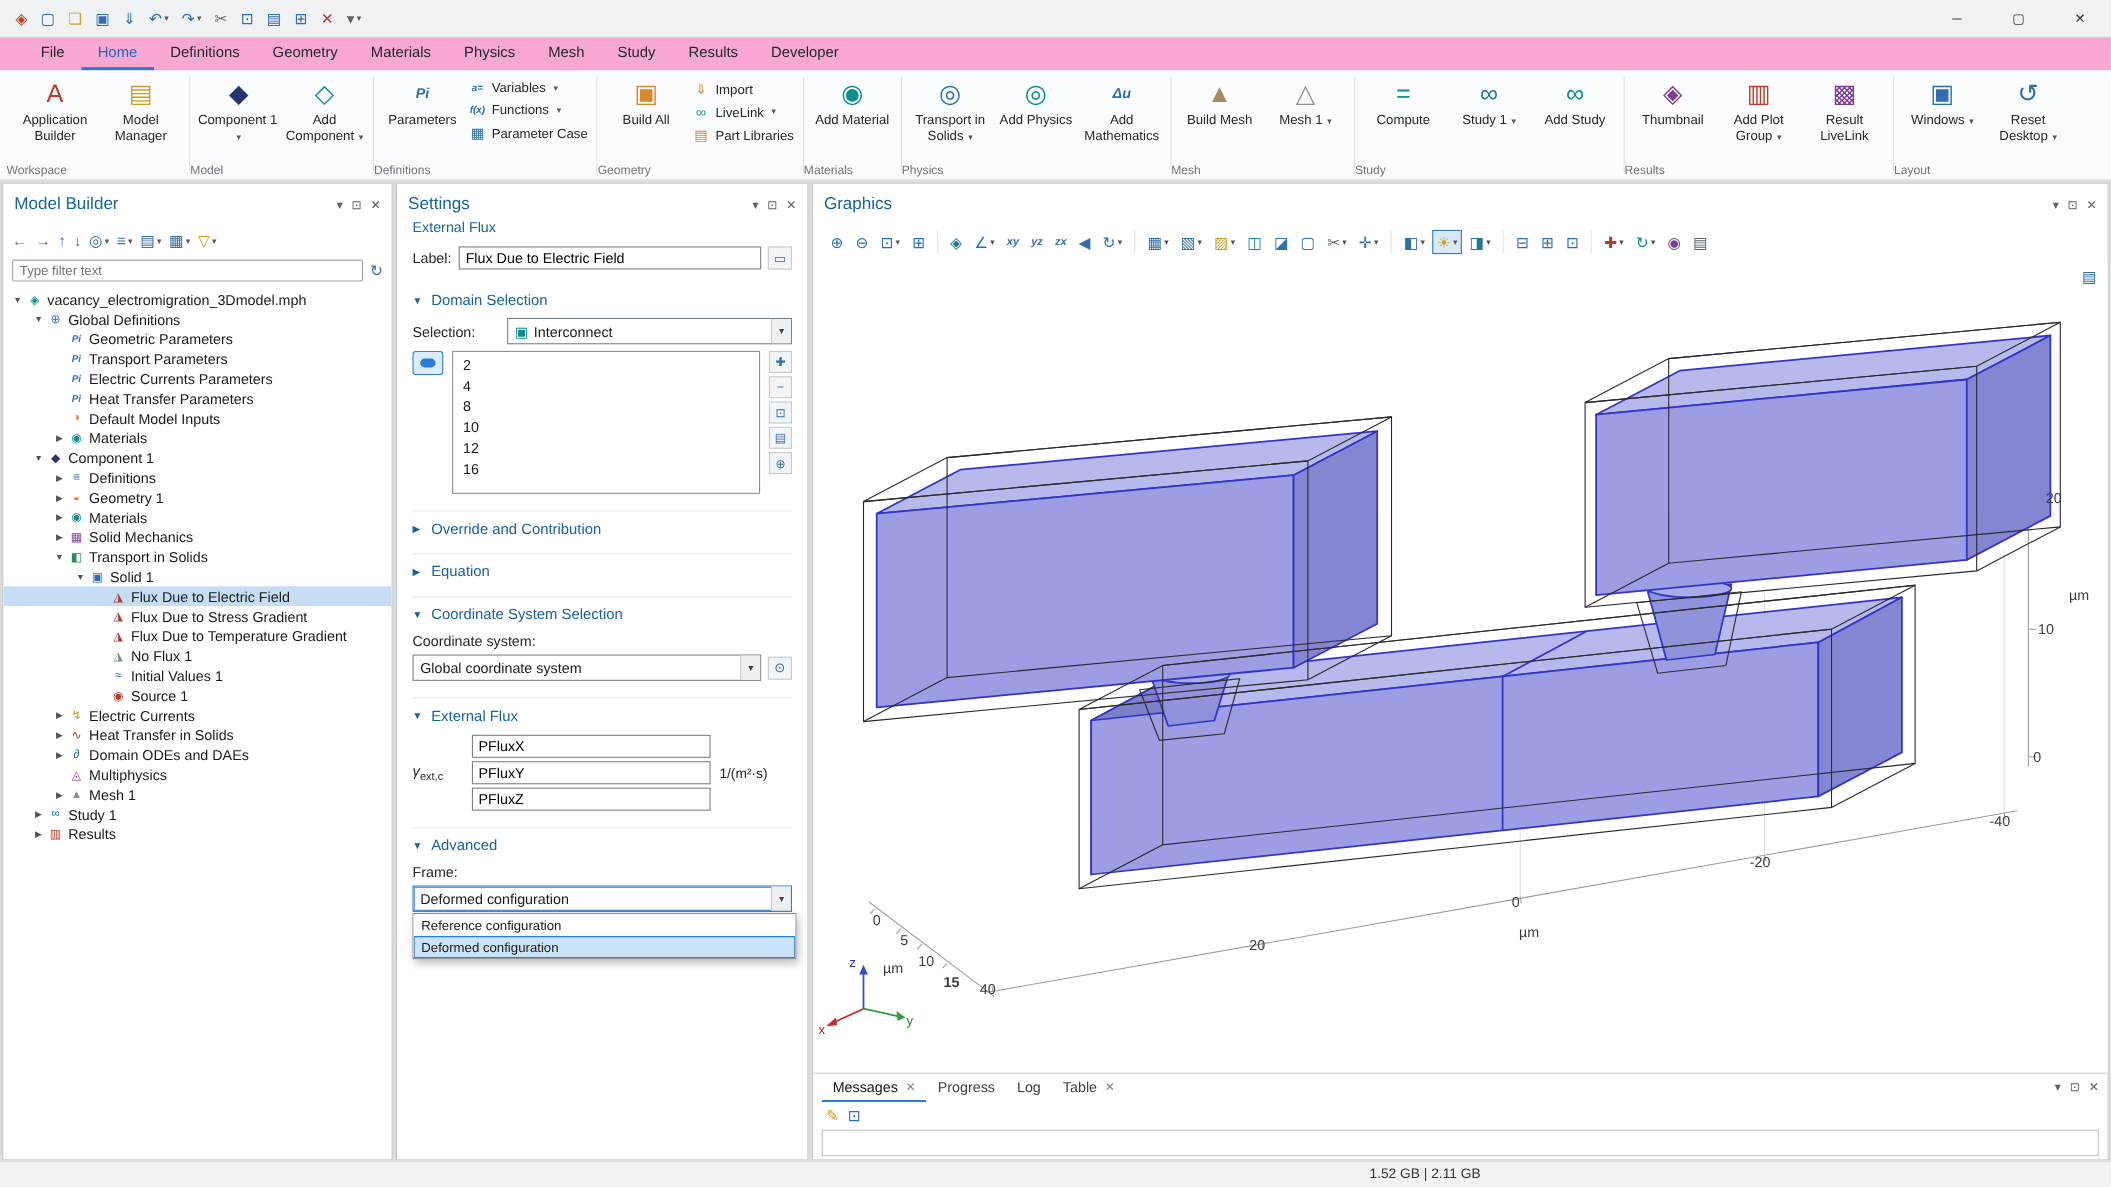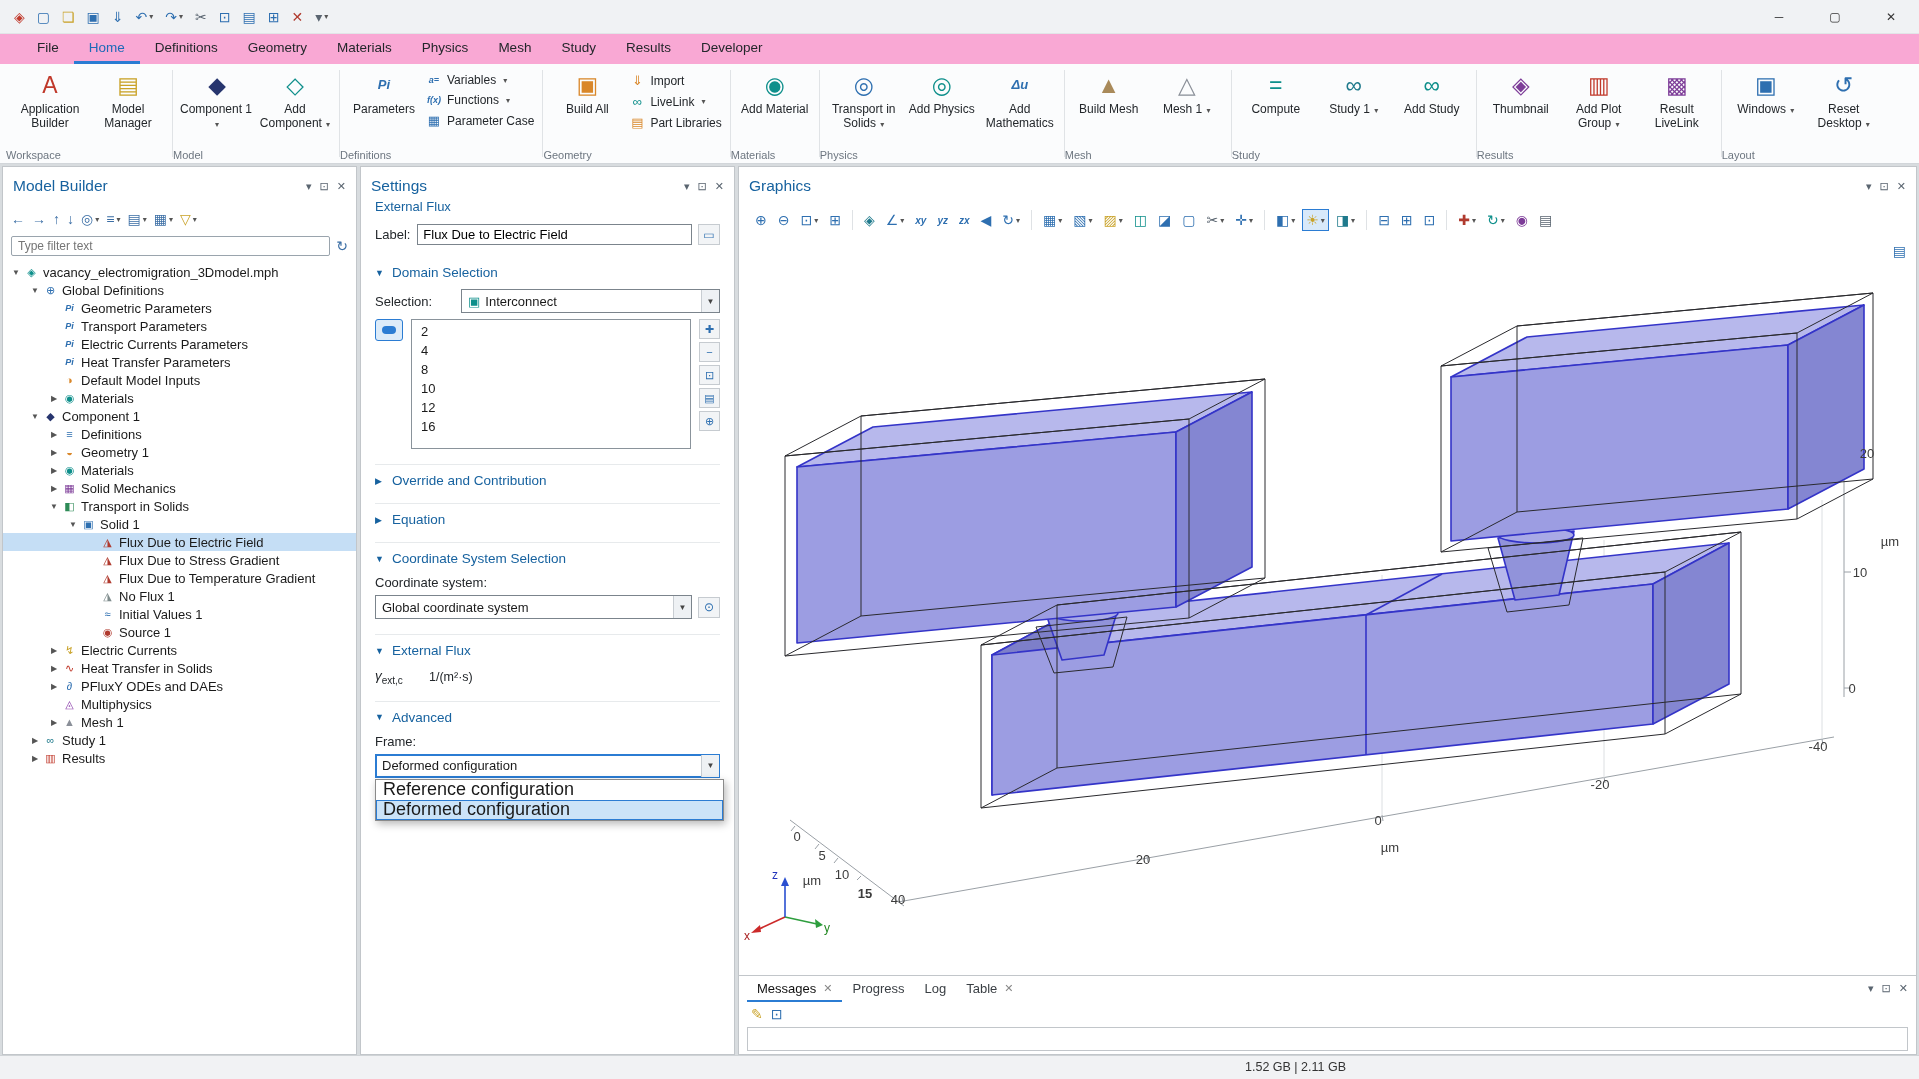--- a/index.html
+++ b/index.html
@@ -80,21 +80,21 @@
   #domain-list { flex:1; border:1px solid #8a939b; height:130px; padding:2px 0; background:#fff; }
   .list-item { height:19px; display:flex; align-items:center; padding-left:9px; font-size:13px; }
   #sel-btns { display:flex; flex-direction:column; gap:3px; }
   .sbtn { width:21px; height:20px; border:1px solid #c6cbd0; background:#f2f4f6; display:flex; align-items:center; justify-content:center; font-size:11px; }
   .flux-grid { display:grid; grid-template-columns:46px 1fr 66px; gap:0 8px; align-items:center; margin-top:10px; }
   .flux-fields { display:flex; flex-direction:column; gap:3px; }
   .sym { font-size:13.5px; color:#23272b; }
   .unit { font-size:12.5px; color:#23272b; }
   .dd-wrap { position:relative; }
   #frame-list { position:absolute; left:0; right:-4px; top:25px; background:#fff; border:1px solid #8a8a8a; box-shadow:2px 3px 8px rgba(0,0,0,.28); z-index:40; }
-  .option { height:20px; display:flex; align-items:center; padding-left:7px; font-size:18px; background:#fff; }
+  .option { height:20px; display:flex; align-items:center; padding-left:7px; font-size:12px; background:#fff; }
   .option.selected { background:#cbe3f8; box-shadow:inset 0 0 0 1px #2b7cd3; }
 
   
   #g-toolbar { height:30px; display:flex; align-items:center; gap:3px; padding:0 12px; white-space:nowrap; overflow:hidden; }
   .gbtn { display:inline-flex; align-items:center; padding:2px 3px; font-size:14px; border:1px solid transparent; }
   .gbtn .g-ic { font-size:14px; }
   .gbtn .g-ic.txt { font-size:10px; font-weight:bold; font-style:italic; }
   .gbtn.active { background:#d8e9fa; border-color:#2b7cd3; }
   .gsep { width:1px; height:20px; background:#dfe2e5; margin:0 4px; }
   #scene { position:relative; height:740px; background:#fff; overflow:hidden; }
@@ -516,21 +516,21 @@
         <span>Electric Currents</span>
       </div>
       <div class="tree-row" style="padding-left: 44px;">
         <span class="tw">▶</span>
         <span class="ti" style="color: rgb(192, 57, 43);">∿</span>
         <span>Heat Transfer in Solids</span>
       </div>
       <div class="tree-row" style="padding-left: 44px;">
         <span class="tw">▶</span>
         <span class="ti" style="color: rgb(46, 111, 176);">∂</span>
-        <span>PFluxY ODEs and DAEs</span>
+        <span>Domain ODEs and DAEs</span>
       </div>
       <div class="tree-row" style="padding-left: 44px;">
         <span class="tw"></span>
         <span class="ti" style="color: rgb(142, 68, 173);">◬</span>
         <span>Multiphysics</span>
       </div>
       <div class="tree-row" style="padding-left: 44px;">
         <span class="tw">▶</span>
         <span class="ti" style="color: rgb(138, 143, 152);">▲</span>
         <span>Mesh 1</span>
@@ -630,20 +630,25 @@
       </div>
       <span class="mini-btn">⊙</span>
     </div>
 
     <div class="sec-head">
       <span class="sec-chev">▼</span>
       <span>External Flux</span>
     </div>
     <div class="flux-grid">
       <div class="sym"><i>γ</i><sub style="font-size:10px;">ext,c</sub></div>
+      <div class="flux-fields">
+        <input class="field" value="PFluxX" style="">
+        <input class="field" value="PFluxY" style="">
+        <input class="field" value="PFluxZ" style="">
+      </div>
       <div class="unit">1/(m²·s)</div>
     </div>
 
     <div class="sec-head">
       <span class="sec-chev">▼</span>
       <span>Advanced</span>
     </div>
     <div class="caption">Frame:</div>
     <div class="dd-wrap">
       <div class="combo focused">

